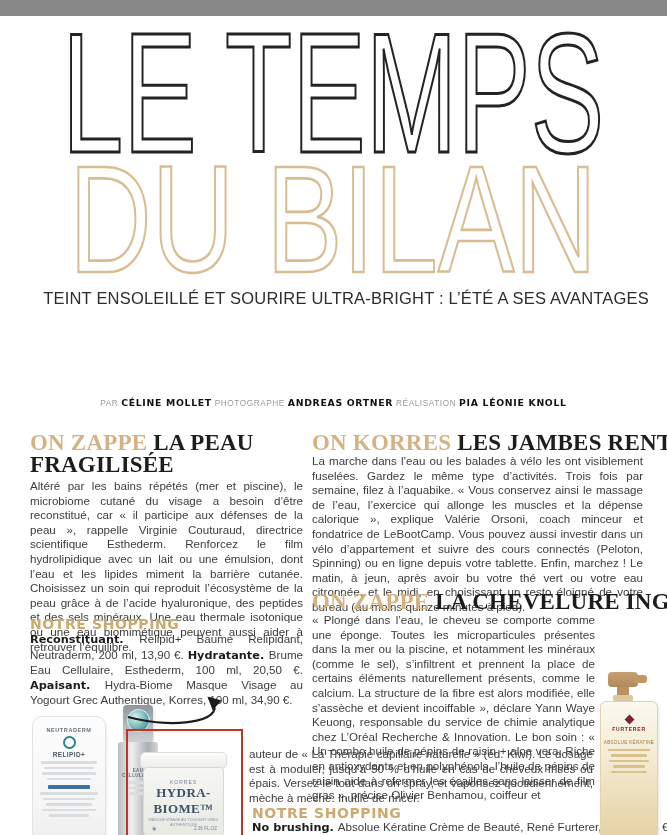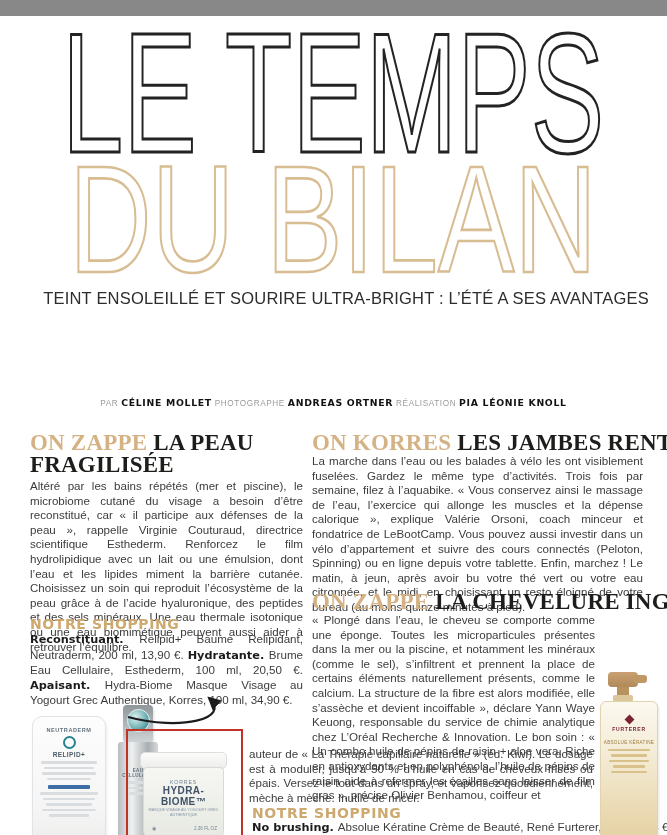--- a/index.html
+++ b/index.html
@@ -71,21 +71,21 @@
     position:absolute;left:140px;top:736px;width:85px;height:15px;border-radius:5px;
     background:linear-gradient(180deg,#fcfcfa,#ececea);border:1px solid #dededa;
   }
   .jar-body{
     position:absolute;left:143px;top:751px;width:79px;height:71px;
     border-radius:4px 4px 9px 9px;
     background:linear-gradient(180deg,#f6f7f3,#e6e8e1);border:1px solid #d9dbd3;
     text-align:center;overflow:hidden;
   }
   .jar-brand{margin-top:11px;font-size:5px;letter-spacing:1px;color:#6b7f93;}
-  .jar-name{font-size:10px;font-weight:bold;color:#3f5166;letter-spacing:0.4px;font-family:Liberation Sans, sans-serif;}
+  .jar-name{font-size:13px;font-weight:bold;color:#3f5166;letter-spacing:0.4px;font-family:Liberation Serif, serif;}
   .jar-desc{font-size:3.8px;color:#8496ab;line-height:4.6px;margin-top:1px;}
   .jar-vol{position:absolute;right:6px;bottom:8px;font-size:4.6px;color:#77889c;}
   .jar-dot{position:absolute;left:8px;bottom:8px;font-size:5px;color:#77889c;}
   .bottle{
     position:absolute;left:600px;top:685px;width:56px;height:146px;
     border-radius:6px 6px 12px 12px;border:1px solid #e0d3ae;
     background:linear-gradient(180deg,#fbf8ef,#f3ead2 40%,#e9d7ae 80%,#e2cf9f);
     text-align:center;overflow:hidden;box-shadow:1px 2px 3px rgba(0,0,0,0.1);
   }
   .pump-head{position:absolute;left:608px;top:656px;width:30px;height:15px;border-radius:4px;background:linear-gradient(180deg,#caa072,#b08a5c);}

